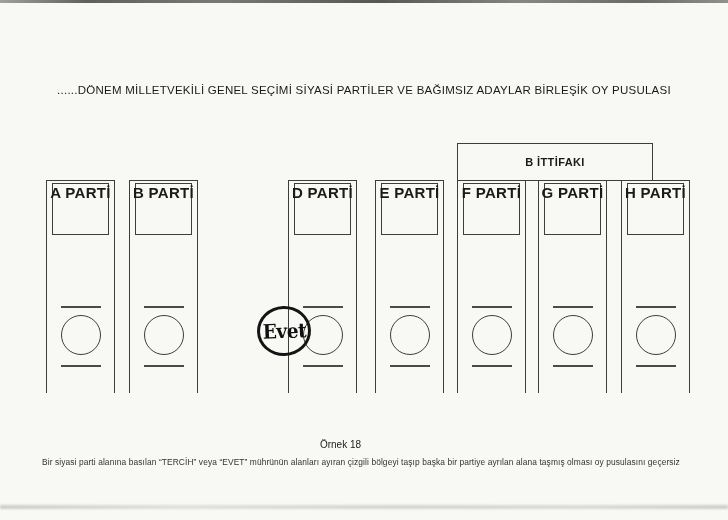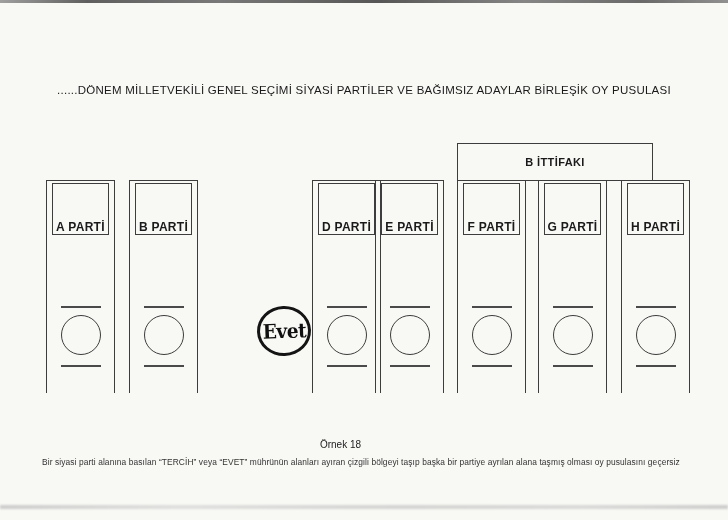--- a/index.html
+++ b/index.html
@@ -27,26 +27,26 @@
     border:1.5px solid var(--ink-line);
     display:flex;align-items:center;justify-content:center;
     font-weight:bold;font-size:11px;letter-spacing:.4px;color:var(--ink-text);}
   .alliance-a{left:46px;width:154px;}
   .alliance-b{left:457px;width:196px;}
   
   .col{position:absolute;top:180px;height:213px;width:69px;box-sizing:border-box;
     border-left:1.5px solid var(--ink-line);
     border-right:1.5px solid var(--ink-line);
     border-top:1.5px solid var(--ink-line);}
-  .c0{left:46px}.c1{left:129px}.c2{left:211px}.c3{left:312px}
+  .c0{left:46px}.c1{left:129px}.c2{left:211px}.c3{left:288px}
   .c4{left:375px}.c5{left:457px}.c6{left:538px}.c7{left:621px}
   .name-box{position:absolute;left:5px;right:5px;top:2px;height:52px;box-sizing:border-box;
     border:1.5px solid var(--ink-line);
-    display:flex;align-items:flex-end;justify-content:center;
-    font-weight:bold;font-size:12px;letter-spacing:.3px;color:var(--ink-text);white-space:nowrap;}
+    display:flex;align-items:flex-start;justify-content:center;
+    font-weight:bold;font-size:15px;letter-spacing:.3px;color:var(--ink-text);white-space:nowrap;}
   .dash{position:absolute;left:50%;transform:translateX(-50%);width:40px;height:1.5px;background:#4a4a4a;}
   .dash-top{top:125px;}
   .dash-bottom{top:184px;}
   .vote-circle{position:absolute;left:50%;transform:translateX(-50%);top:134px;
     width:40px;height:40px;box-sizing:border-box;border:1.6px solid var(--ink-line);border-radius:50%;}
   
   .stamp{position:absolute;left:257px;top:306px;width:54px;height:50px;box-sizing:border-box;
     border:3px solid #141414;border-radius:50%;
     display:flex;align-items:center;justify-content:center;
     transform:rotate(-2deg);

